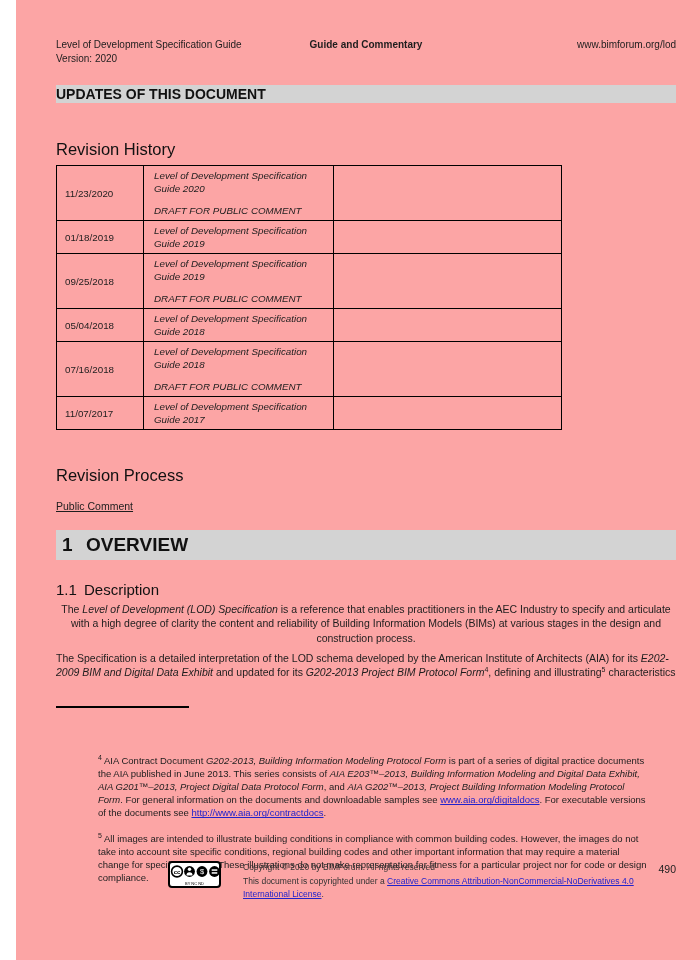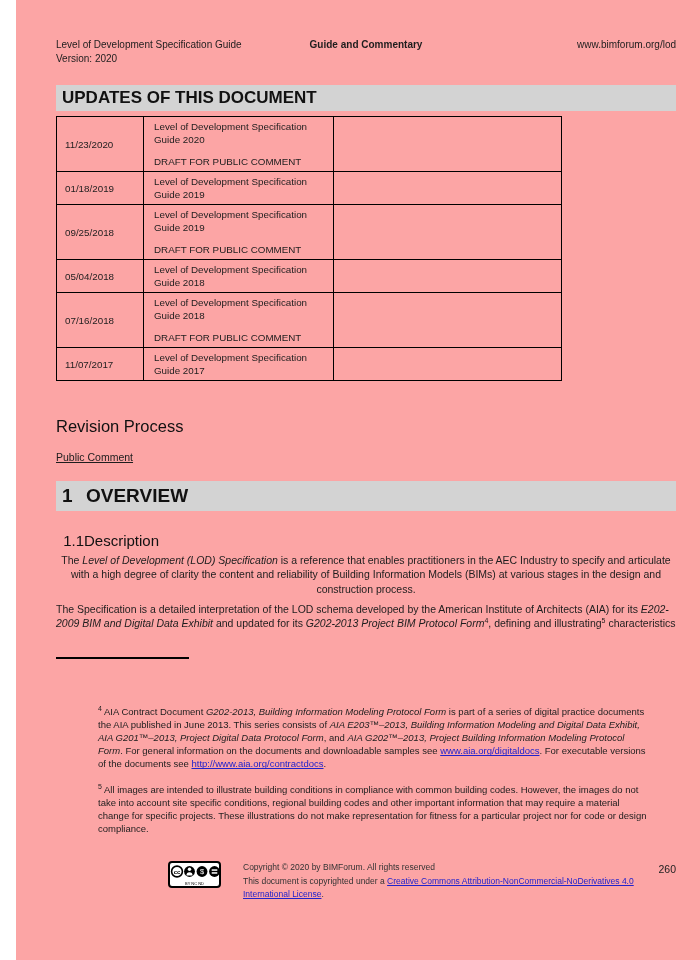--- a/index.html
+++ b/index.html
@@ -10,36 +10,36 @@
   .content { padding:0 40px; }
 
   
   .doc-header { position:absolute; top:38px; left:40px; right:40px; font-size:10px; line-height:14px; }
   .h-left { position:absolute; left:0; top:0; }
   .h-center { text-align:center; font-weight:bold; }
   .h-right { position:absolute; right:0; top:0; }
 
   
   .banner { background:#d3d3d3; font-weight:bold; color:#111; display:flex; align-items:center; }
-  .banner1 { margin-top:85px; height:26px; font-size:17px; padding-left:6px; }
+  .banner1 { margin-top:85px; height:18px; font-size:14px; }
   .banner2 { margin-top:17px; height:30px; font-size:19px; padding-left:6px; }
   .banner-num { display:inline-block; min-width:24px; }
 
   
   .h2 { font-size:16.5px; font-weight:normal; color:#111; line-height:21px; margin:0; }
   .h2-revhist { margin-top:36px; }
   .h2-revproc { margin-top:35px; }
   .h3 { font-size:15px; font-weight:normal; color:#111; line-height:19px; margin:20px 0 0 0; }
-  .h3-num { display:inline-block; min-width:28px;text-align:right; }
+  .h3-num { display:inline-block; min-width:28px; }
 
   
   table.revtable { border-collapse:collapse; margin-top:5px; width:505px; table-layout:fixed; }
   table.revtable td { border:1.5px solid #000; vertical-align:middle; font-size:9.8px; line-height:13px; }
   td.date-cell { padding:3px 4px 3px 8px; }
-  td.desc-cell { padding:3px 20px 3px 10px; }
+  td.desc-cell { padding:3px 20px 3px 10px;font-style:italic; }
   td.notes-cell { padding:3px; }
   .desc-line2 { margin-top:9px; }
 
   
   .sub-underline { font-size:10.5px; line-height:14px; margin-top:13px; text-decoration:underline; }
   .body-p { font-size:10.5px; line-height:14.3px; margin:5px 0 0 0; }
   .body-p.p1 { margin-top:3px;text-align:center; }
   .body-p.p2 { margin-top:6px; }
   .italic { font-style:italic; }
   sup { font-size:7px; line-height:0; vertical-align:super; }
@@ -69,20 +69,21 @@
     <div class="h-center">Guide and Commentary</div>
     <div class="h-right">www.bimforum.org/lod</div>
   </div>
 
   <div class="content">
 
     <div class="banner banner1">
       <span>UPDATES OF THIS DOCUMENT</span>
     </div>
 
+    <h2 class="h2 h2-revhist">Revision History</h2>
 
     <table class="revtable">
       <colgroup>
           <col style="width:87px">
           <col style="width:190px">
           <col style="width:228px">
         </colgroup>
       <tbody id="rev-rows">
       <tr>
         <td class="date-cell">11/23/2020</td>
@@ -172,16 +173,16 @@
       <text x="34" y="13.2" font-size="7.5" text-anchor="middle" font-family="Liberation Sans, sans-serif" fill="#ffffff">$</text>
       <circle cx="46.5" cy="10.5" r="5.4" fill="#000000"></circle>
       <rect x="43.7" y="8.3" width="5.6" height="1.5" fill="#ffffff"></rect>
       <rect x="43.7" y="11.2" width="5.6" height="1.5" fill="#ffffff"></rect>
       <text x="26.5" y="23.5" font-size="4" text-anchor="middle" font-family="Liberation Sans, sans-serif" fill="#000000">BY NC ND</text>
     </svg>
     <div class="footer-text">
       <div>Copyright © 2020 by BIMForum. All rights reserved</div>
       <div><span>This document is copyrighted under a </span><a class="doc-link">Creative Commons Attribution-NonCommercial-NoDerivatives 4.0 International License</a><span>.</span></div>
     </div>
-    <div class="page-number">260</div>
+    <div class="page-number">490</div>
   </div>
 
 </div>
 
 </body></html>

